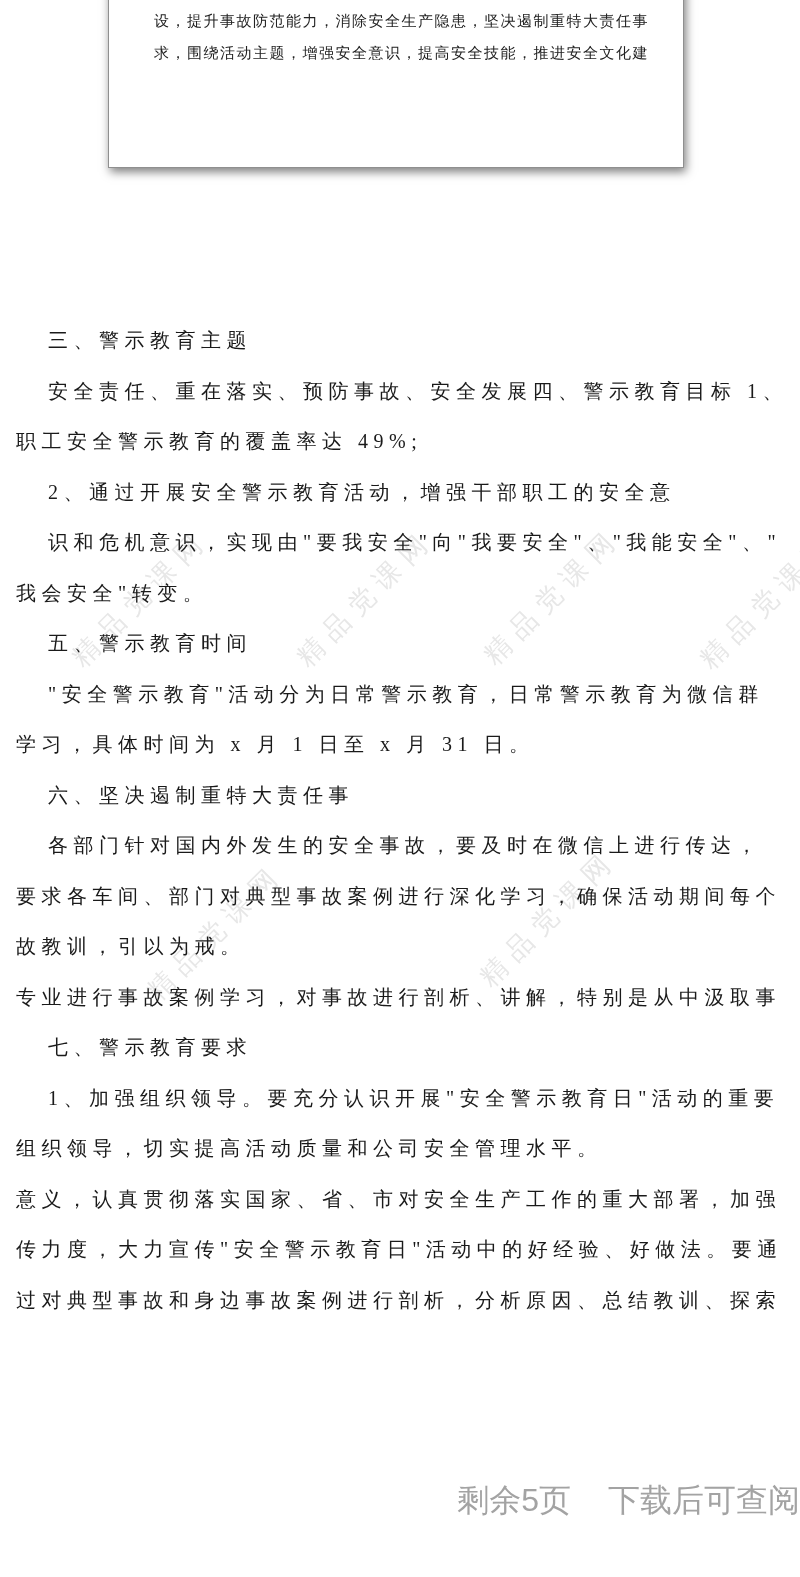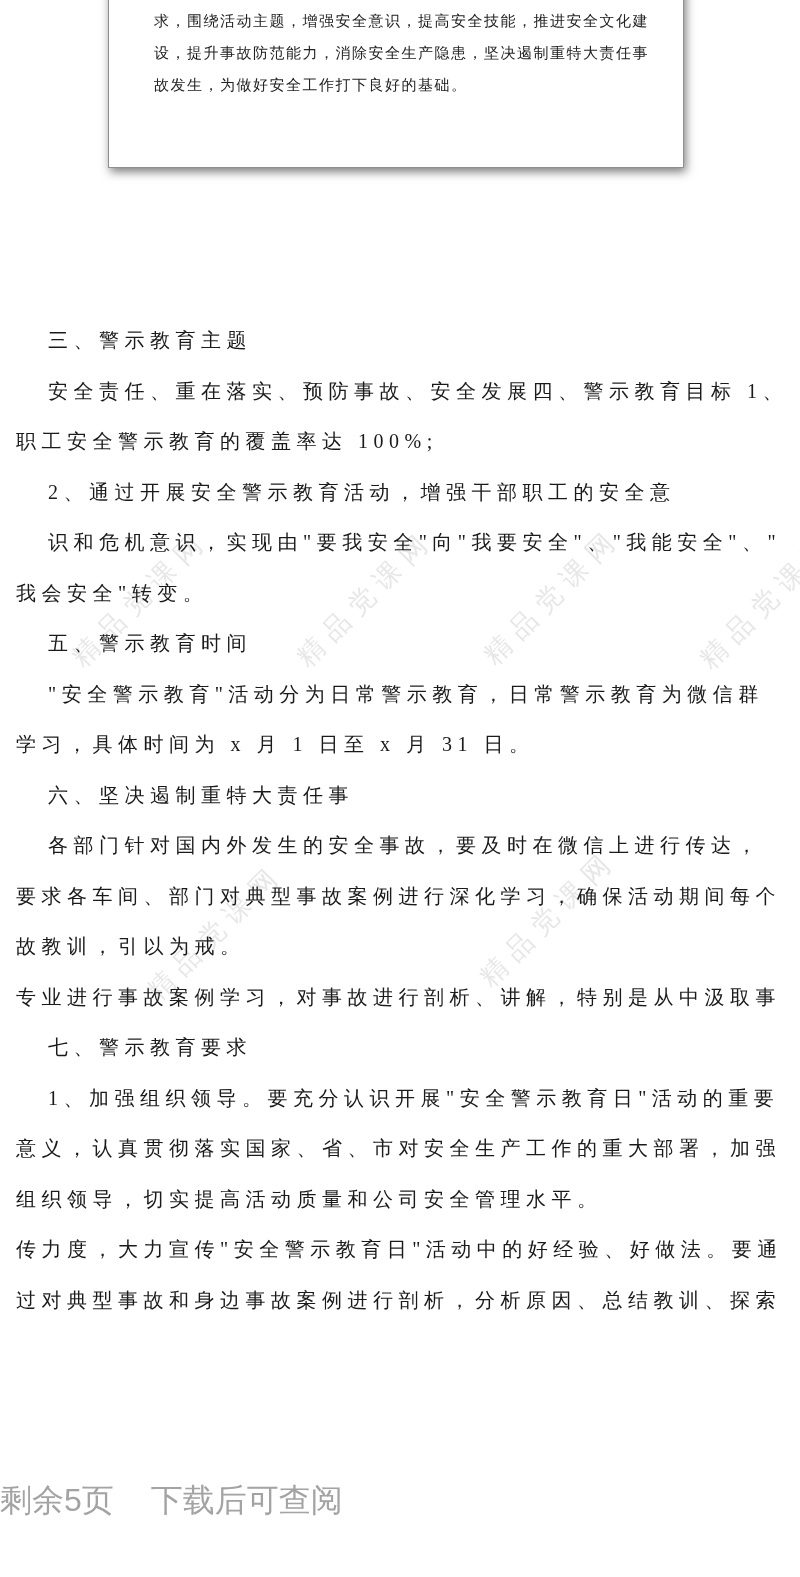--- a/index.html
+++ b/index.html
@@ -59,21 +59,21 @@
     color:#1a1a1a;
     white-space:nowrap;
   }
   .doc-line.indent{text-indent:32px;}
   
   .footer-note{
     position:absolute;
     top:1479px;
     left:0;
     width:800px;
-    text-align:left;
+    text-align:right;
     font-family:"Liberation Sans", sans-serif;
     font-size:32px;
     color:#a3a3a3;
     z-index:2;
     white-space:nowrap;
   }
   .footer-note .hint{margin-left:37px;}
 </style>
 </head>
 <body>
@@ -83,44 +83,43 @@
   <div class="wm-layer">
       <div class="wm" style="left: 140px; top: 598px; color: rgb(231, 231, 231);">精品党课网</div>
       <div class="wm" style="left: 365px; top: 598px; color: rgb(231, 231, 231);">精品党课网</div>
       <div class="wm" style="left: 552px; top: 596px; color: rgb(231, 231, 231);">精品党课网</div>
       <div class="wm" style="left: 768px; top: 600px; color: rgb(231, 231, 231);">精品党课网</div>
       <div class="wm" style="left: 215px; top: 932px; color: rgb(231, 231, 231);">精品党课网</div>
       <div class="wm" style="left: 548px; top: 918px; color: rgb(231, 231, 231);">精品党课网</div>
     </div>
 
   <div class="preview-card">
+      <div class="card-line">设，提升事故防范能力，消除安全生产隐患，坚决遏制重特大责任事</div>
       <div class="card-line">求，围绕活动主题，增强安全意识，提高安全技能，推进安全文化建</div>
-      <div class="card-line">设，提升事故防范能力，消除安全生产隐患，坚决遏制重特大责任事</div>
-      <div class="card-line">故发生，为做好安全工作打下良好的基础。</div>
     </div>
 
   <div class="doc-body">
       <div class="doc-line indent">三、警示教育主题</div>
       <div class="doc-line indent">安全责任、重在落实、预防事故、安全发展四、警示教育目标 1、</div>
-      <div class="doc-line">职工安全警示教育的覆盖率达 100%;</div>
+      <div class="doc-line">职工安全警示教育的覆盖率达 49%;</div>
       <div class="doc-line indent">2、通过开展安全警示教育活动，增强干部职工的安全意</div>
       <div class="doc-line indent">识和危机意识，实现由"要我安全"向"我要安全"、"我能安全"、"</div>
       <div class="doc-line">我会安全"转变。</div>
       <div class="doc-line indent">五、警示教育时间</div>
       <div class="doc-line indent">"安全警示教育"活动分为日常警示教育，日常警示教育为微信群</div>
       <div class="doc-line">学习，具体时间为 x 月 1 日至 x 月 31 日。</div>
       <div class="doc-line indent">六、坚决遏制重特大责任事</div>
       <div class="doc-line indent">各部门针对国内外发生的安全事故，要及时在微信上进行传达，</div>
       <div class="doc-line">要求各车间、部门对典型事故案例进行深化学习，确保活动期间每个</div>
       <div class="doc-line">故教训，引以为戒。</div>
       <div class="doc-line">专业进行事故案例学习，对事故进行剖析、讲解，特别是从中汲取事</div>
       <div class="doc-line indent">七、警示教育要求</div>
       <div class="doc-line indent">1、加强组织领导。要充分认识开展"安全警示教育日"活动的重要</div>
+      <div class="doc-line">组织领导，切实提高活动质量和公司安全管理水平。</div>
       <div class="doc-line">意义，认真贯彻落实国家、省、市对安全生产工作的重大部署，加强</div>
-      <div class="doc-line">组织领导，切实提高活动质量和公司安全管理水平。</div>
       <div class="doc-line">传力度，大力宣传"安全警示教育日"活动中的好经验、好做法。要通</div>
       <div class="doc-line">过对典型事故和身边事故案例进行剖析，分析原因、总结教训、探索</div>
     </div>
 
   <div class="footer-note">
     <span>剩余5页</span><span class="hint">下载后可查阅</span>
   </div>
 
 </div>
 

